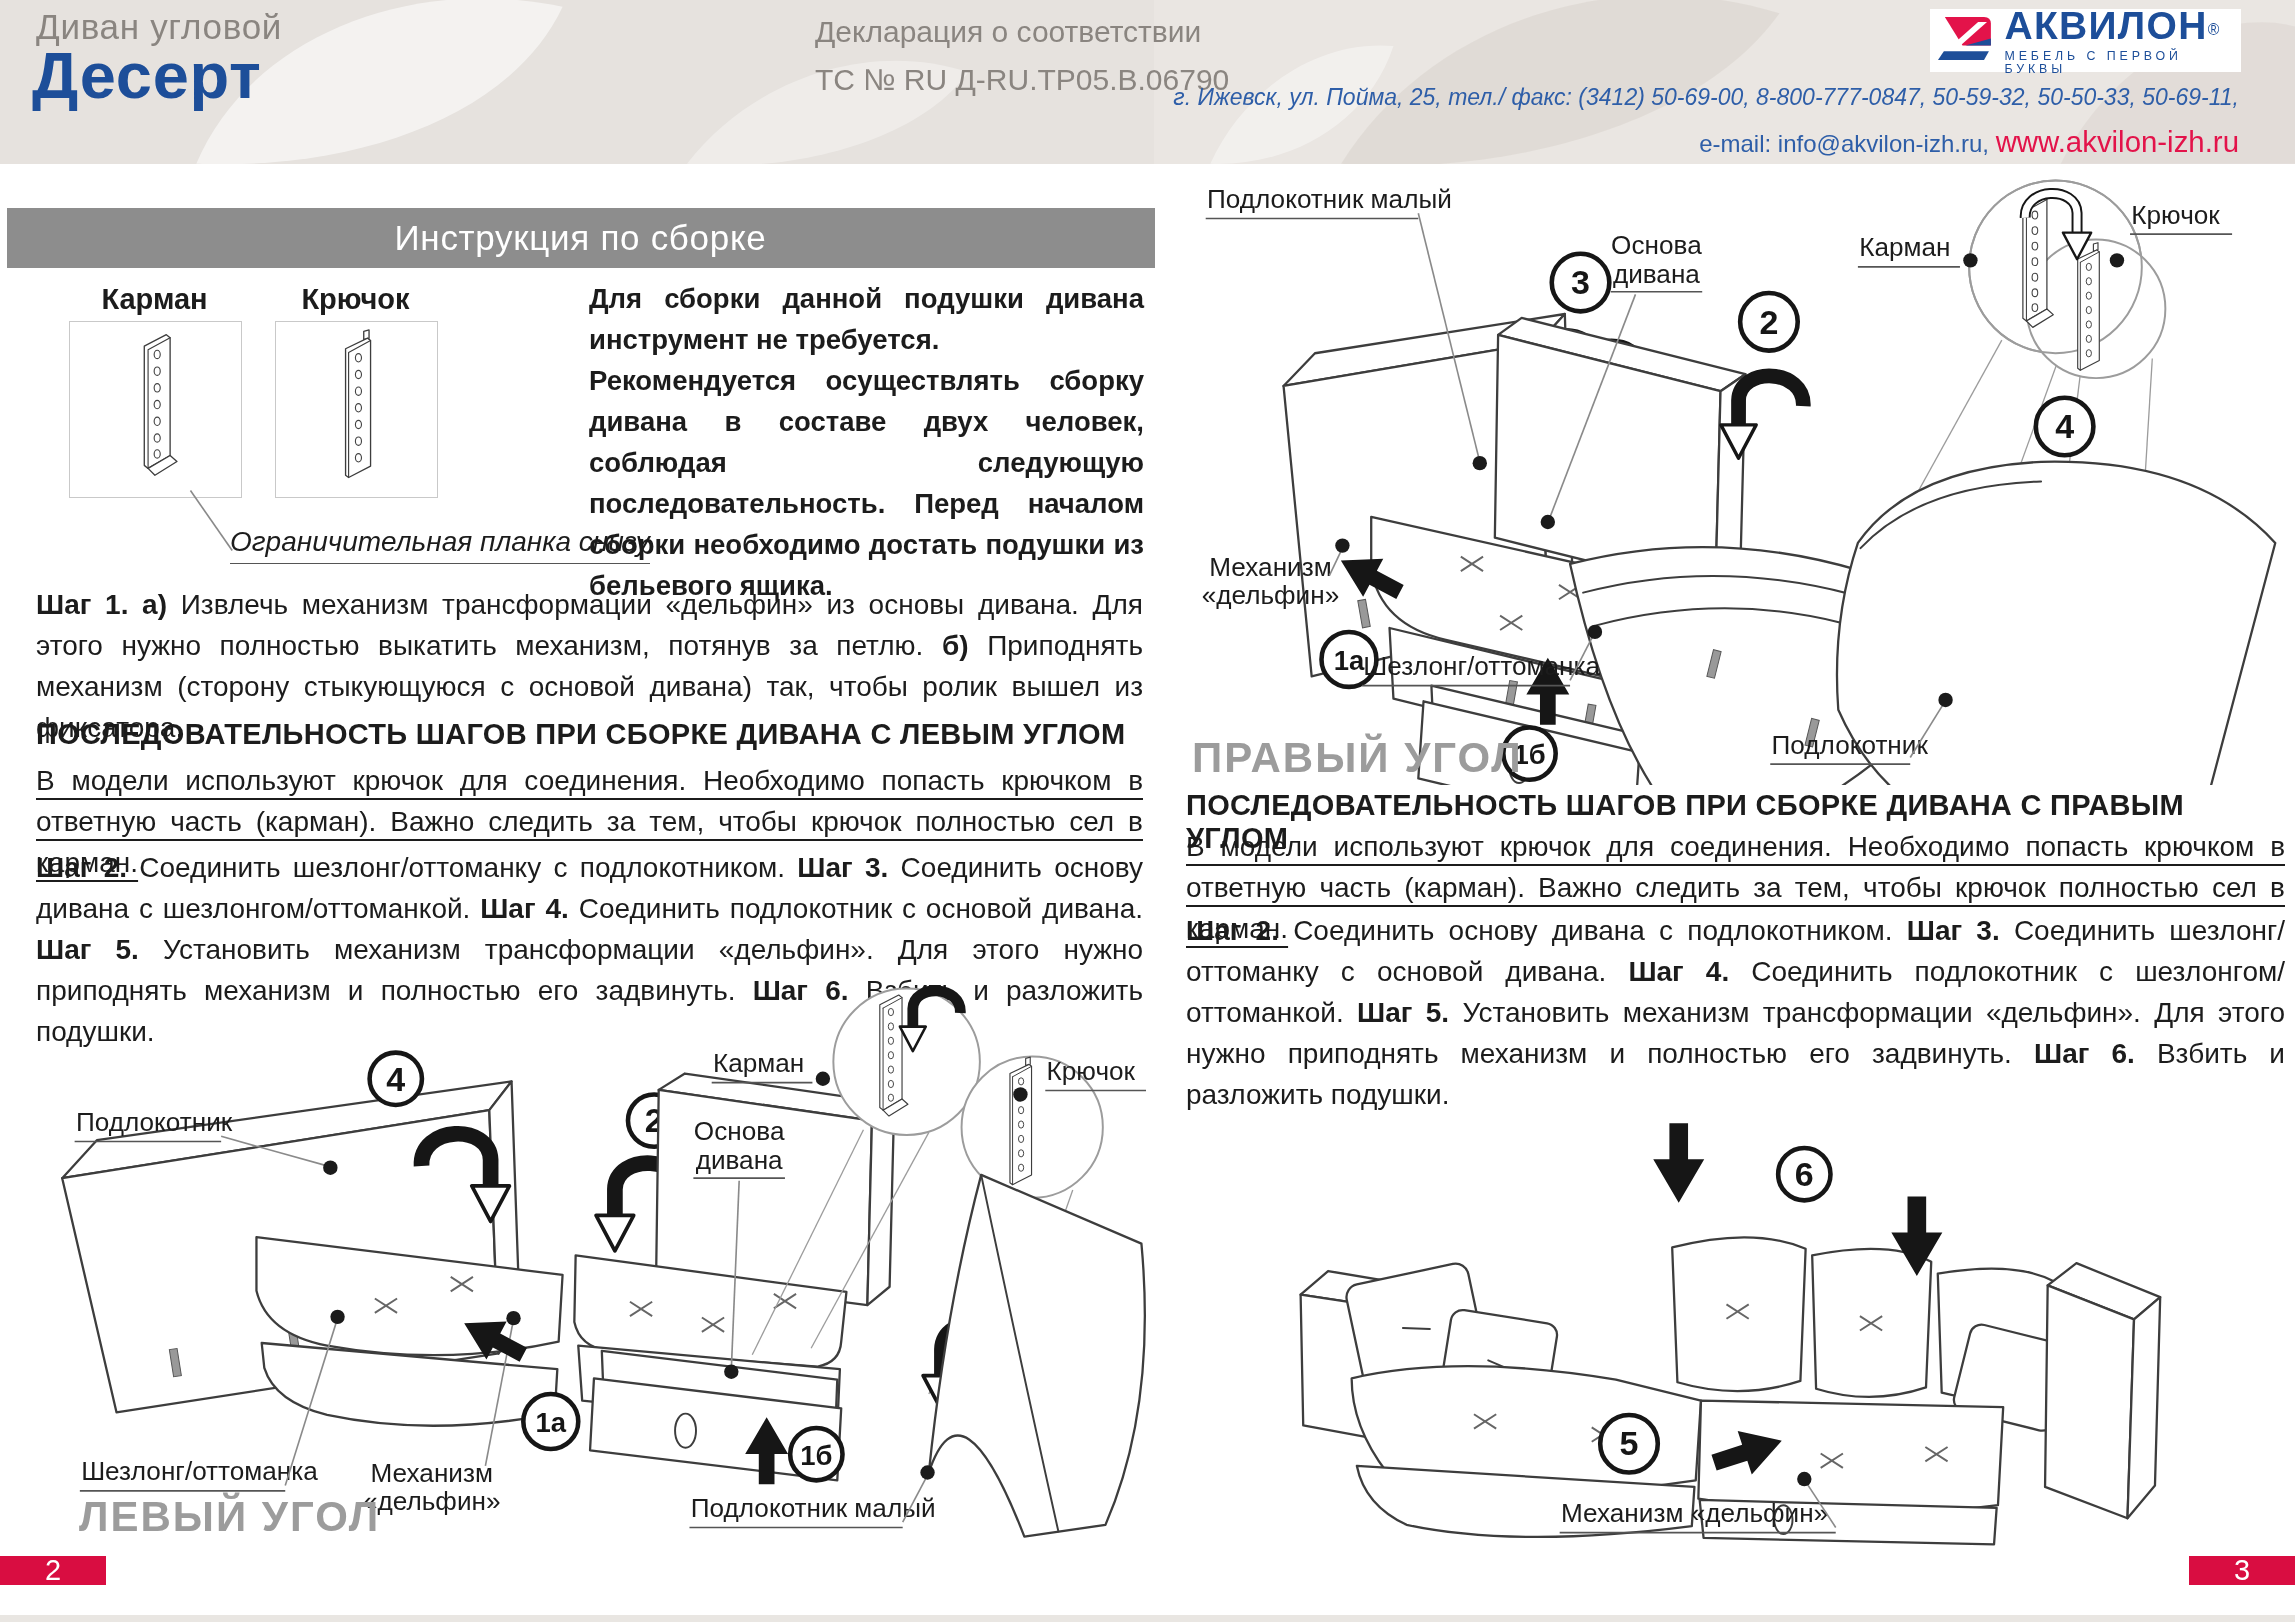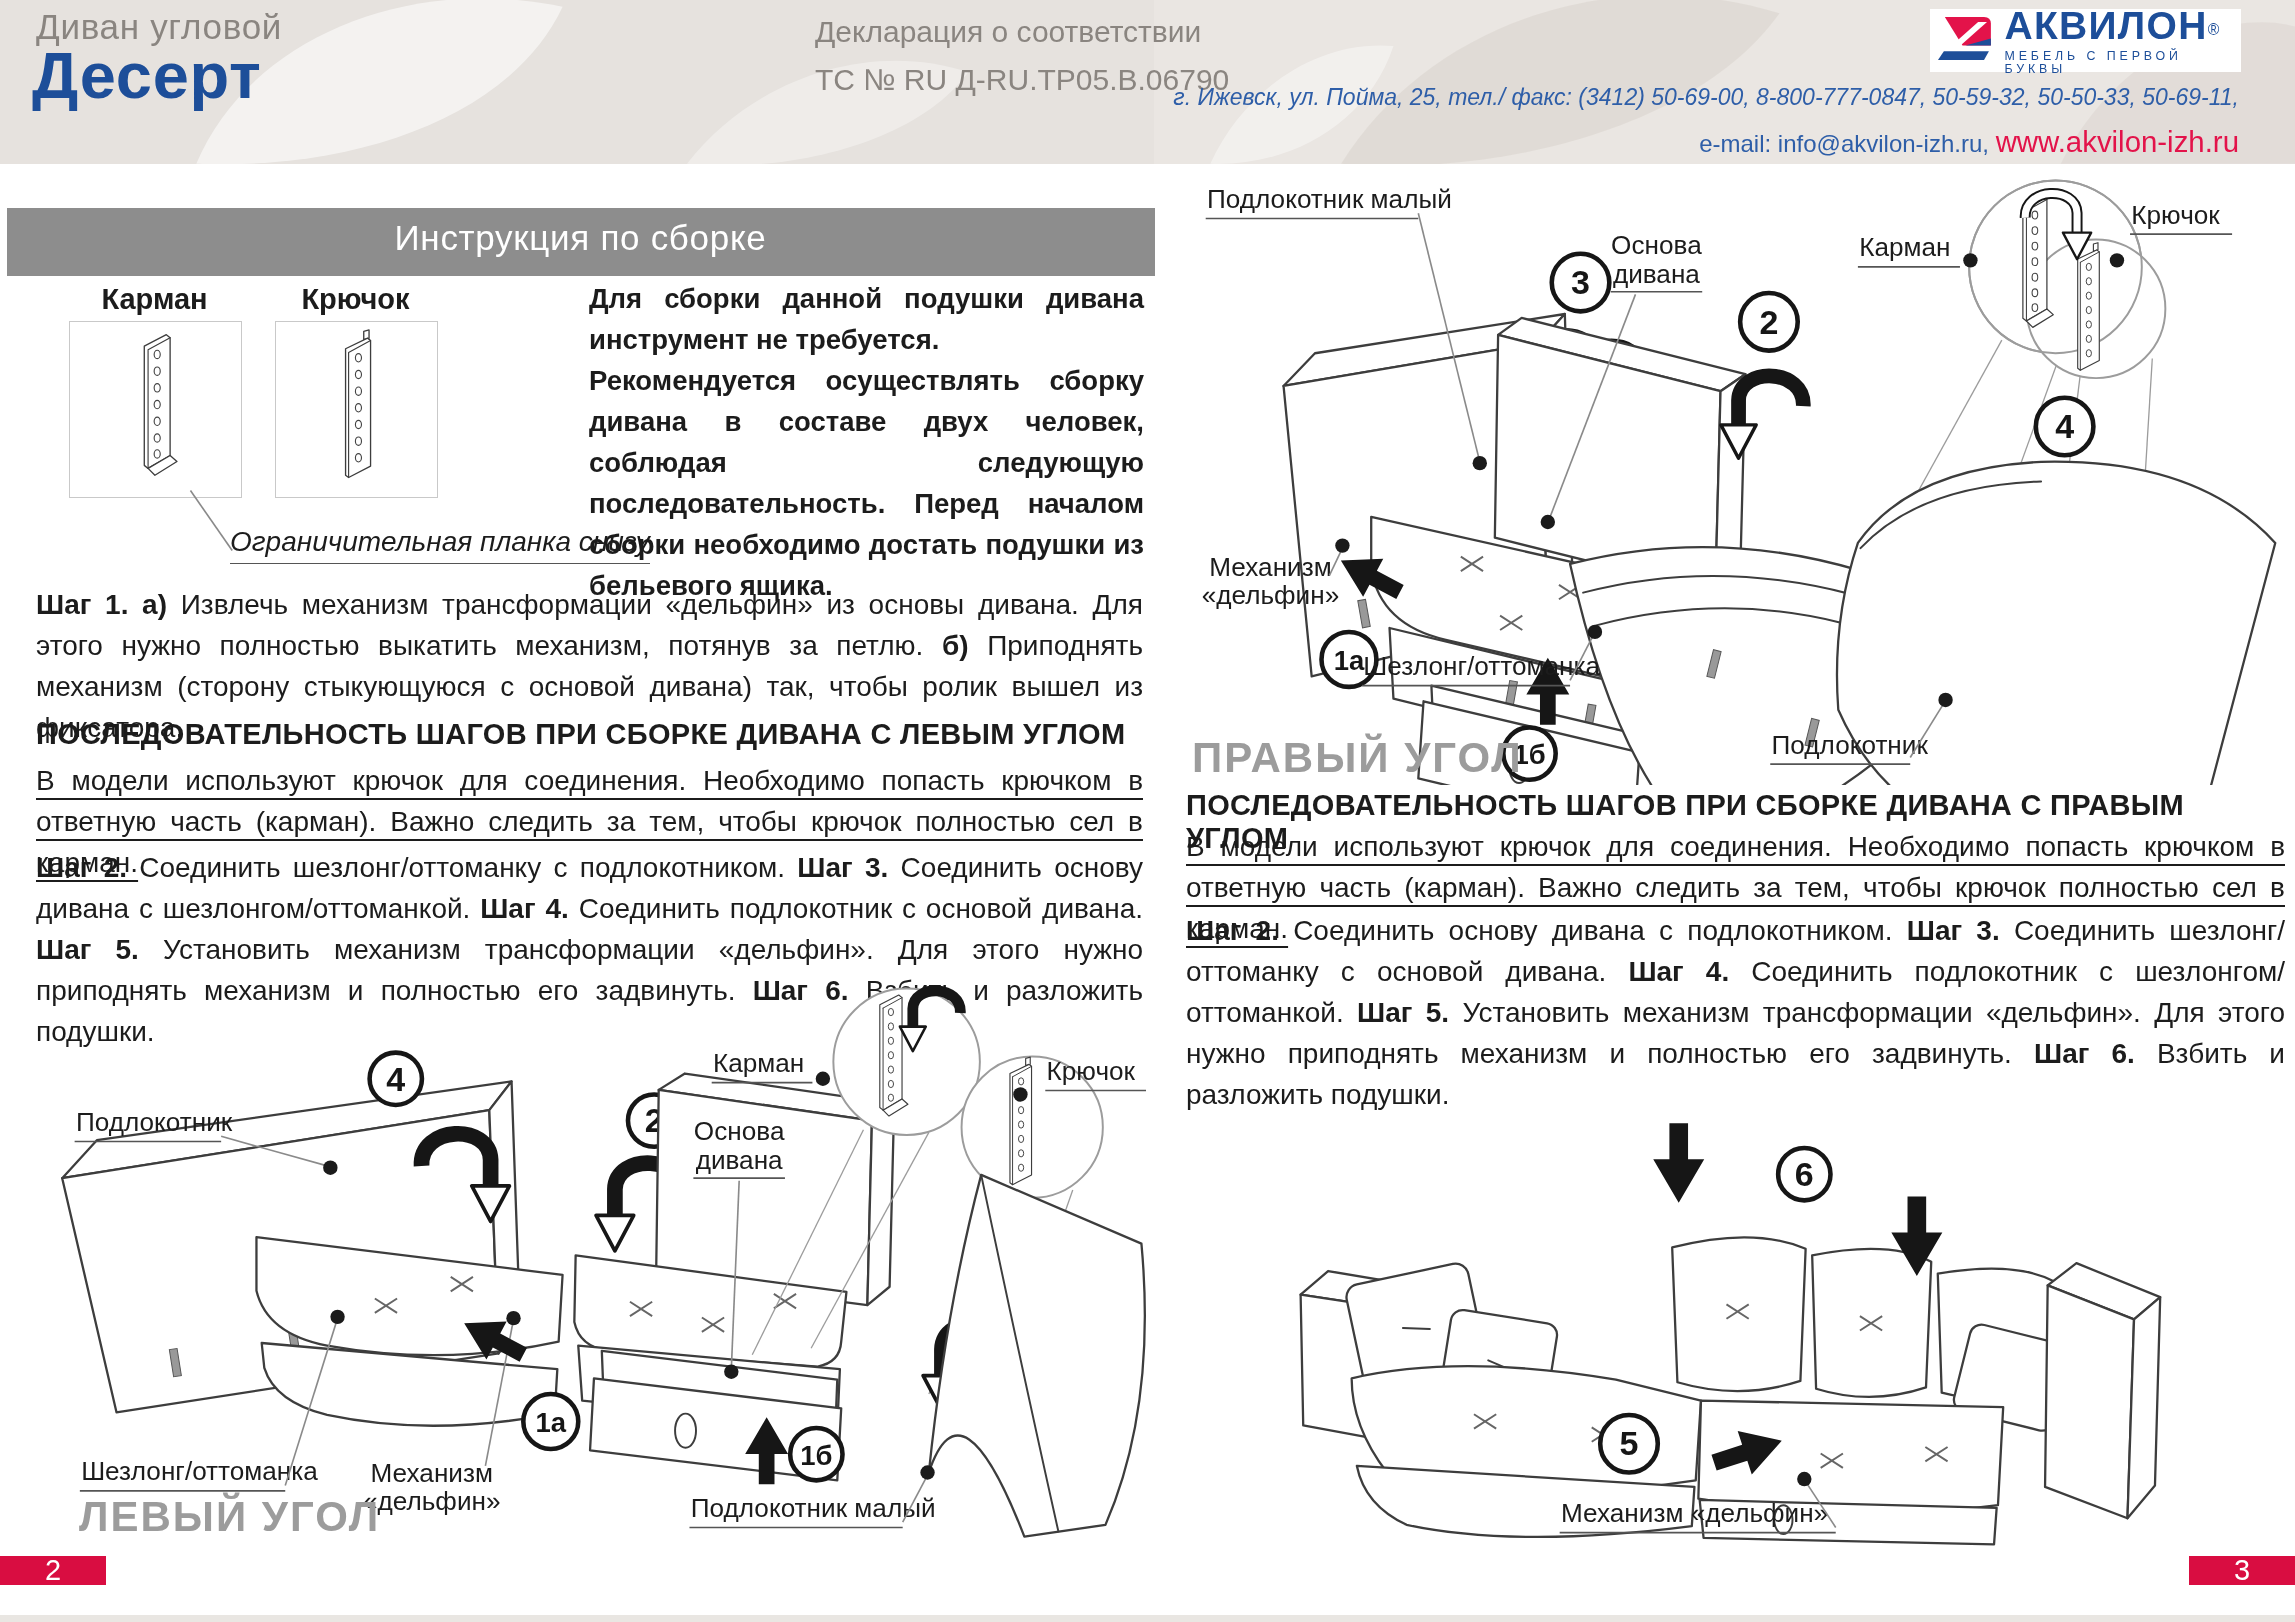--- a/index.html
+++ b/index.html
@@ -16,21 +16,21 @@
              display:flex;align-items:center;gap:9.2px;padding:2.6px 6.5px;box-sizing:border-box;}
   .logo-text{display:flex;flex-direction:column;line-height:1;}
   .logo-brand{font-size:39px;font-weight:700;color:#1d4e99;letter-spacing:1.3px;text-align:center;}
   .logo-reg{font-size:15.7px;vertical-align:super;font-weight:400;}
   .logo-tag{font-size:12.4px;letter-spacing:3.9px;color:#1d4e99;margin-top:5.2px;}
   .contacts{position:absolute;right:56px;top:84px;width:1112px;text-align:right;}
   .c1{font-size:23px;color:#2e5ea8;font-style:italic;}
   .c2{font-size:24px;color:#2e5ea8;margin-top:14px;}
   .c2 .site{font-size:29.4px;color:#e3134a;}
   
-  .graybar{position:absolute;left:6.5px;top:208px;width:1148px;height:68px;background:#8d8d8d;
+  .graybar{position:absolute;left:6.5px;top:208px;width:1148px;height:60px;background:#8d8d8d;
            color:#fff;font-size:35px;text-align:center;line-height:60px;letter-spacing:0.7px;}
   .part-label{font-size:29px;font-weight:700;text-align:center;}
   .part-box{position:absolute;border:1.3px solid #c9c9c9;background:#fff;}
   .plank-note{font-size:28px;border-bottom:1.3px solid #555;padding-bottom:5.2px;font-style:italic;}
   .para{font-size:28px;line-height:41px;text-align:justify;margin:0;}
   .para b{font-weight:700;}
   .intro{font-weight:700;font-size:27.5px;line-height:41px;text-align:justify;margin:0;}
   .seqtitle{font-size:29px;font-weight:700;letter-spacing:0.3px;}
   .underl{text-decoration:underline;text-underline-offset:7.9px;text-decoration-thickness:1.6px;}
   .corner-title{font-size:42px;font-weight:700;color:#9c9c9c;letter-spacing:2px;}

